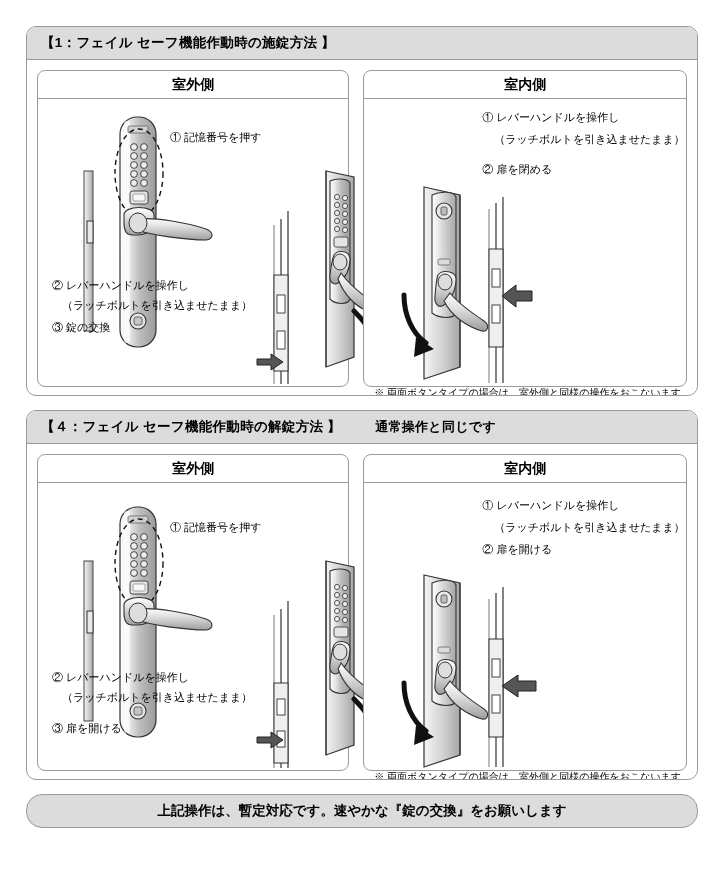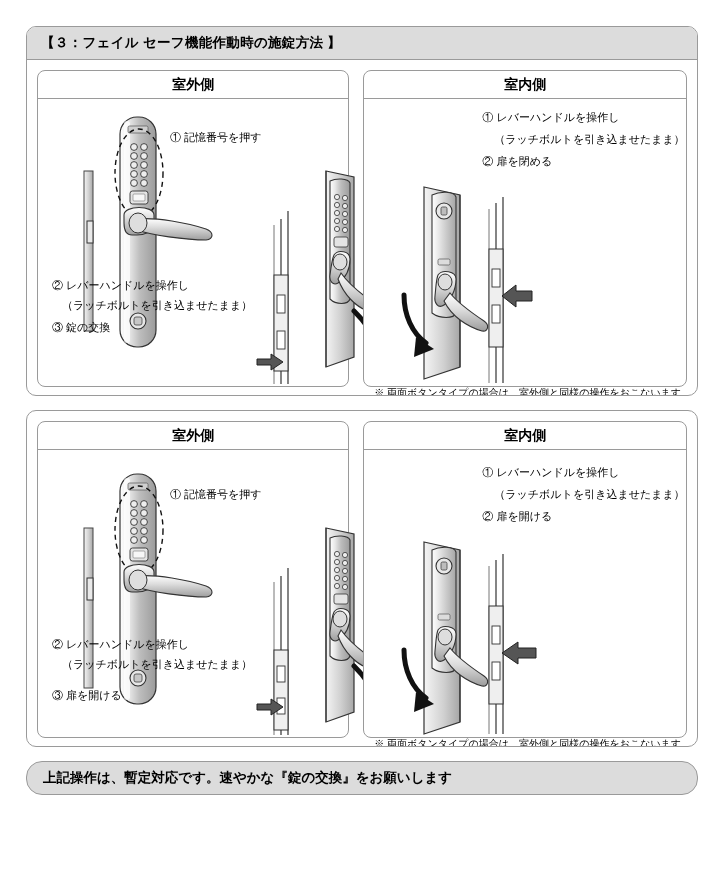--- a/index.html
+++ b/index.html
@@ -96,33 +96,34 @@
     border: 1px solid #9a9a9a;
     border-radius: 16px;
     background: #dcdcdc;
     height: 34px;
     display: flex;
     align-items: center;
     padding: 0 16px;
     font-size: 13.5px;
     font-weight: bold;
     box-sizing: border-box;
+    justify-content: center;
   }
 
   svg { display: block; }
   .art { position: absolute; top: 0; left: 0; }
 </style>
 </head>
 <body>
 
 <div class="page">
 
   <div class="section">
     <div class="section-header">
-      <span>【３：フェイル セーフ機能作動時の施錠方法 】</span>
+      <span>【1：フェイル セーフ機能作動時の施錠方法 】</span>
       <span class="sub"></span>
     </div>
 
     <div class="panes">
 
       <div class="pane outside">
         <div class="pane-title">室外側</div>
         <div class="pane-body">
 
           <svg class="art" width="328" height="287" viewBox="0 0 328 287">
@@ -268,28 +269,32 @@
 
             <rect x="125" y="150" width="14" height="98" fill="#efefef" stroke="#333" stroke-width="1"></rect>
             <rect x="128" y="170" width="8" height="18" fill="#fff" stroke="#333" stroke-width="0.9"></rect>
             <rect x="128" y="206" width="8" height="18" fill="#fff" stroke="#333" stroke-width="0.9"></rect>
 
             <path d="M168,192 L152,192 L152,186 L138,197 L152,208 L152,202 L168,202 Z" fill="#555" stroke="#222" stroke-width="1"></path>
           </svg>
 
           <div class="note" style="left:118px; top:10px;">① レバーハンドルを操作し</div>
           <div class="note" style="left:130px; top:32px;">（ラッチボルトを引き込ませたまま）</div>
-          <div class="note" style="left:118px; top:54px;">② 扉を閉める</div>
+          <div class="note" style="left:118px; top:62px;">② 扉を閉める</div>
           <div class="note small" style="left:10px; top:258px;">※ 両面ボタンタイプの場合は、室外側と同様の操作をおこないます。</div>
         </div>
       </div>
     </div>
   </div>
 
   <div class="section">
+    <div class="section-header">
+      <span>【４：フェイル セーフ機能作動時の解錠方法 】</span>
+      <span class="sub">通常操作と同じです</span>
+    </div>
 
     <div class="panes">
 
       <div class="pane outside">
         <div class="pane-title">室外側</div>
         <div class="pane-body">
 
           <svg class="art" width="328" height="287" viewBox="0 0 328 287">
 
             <rect x="46" y="78" width="9" height="160" fill="url(#mdoor)" stroke="#444" stroke-width="1"></rect>

